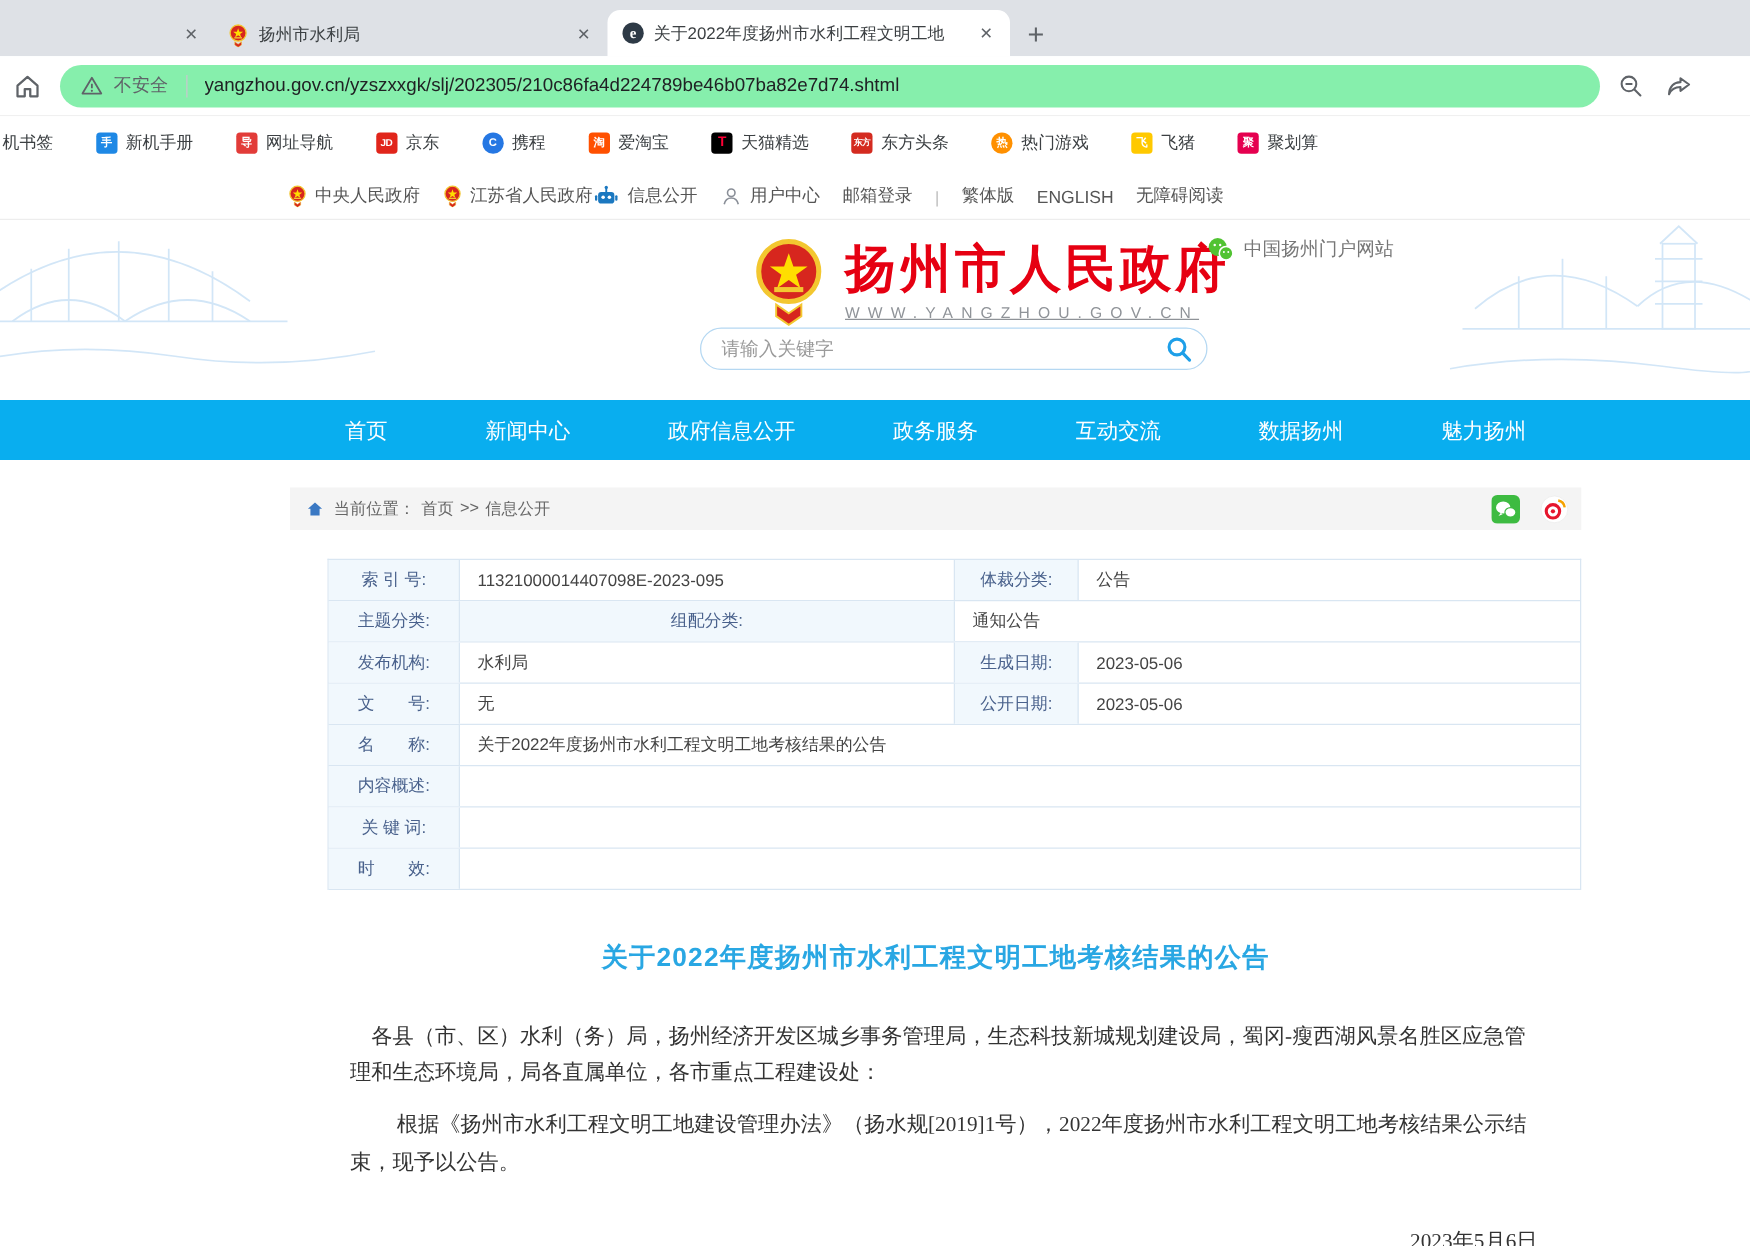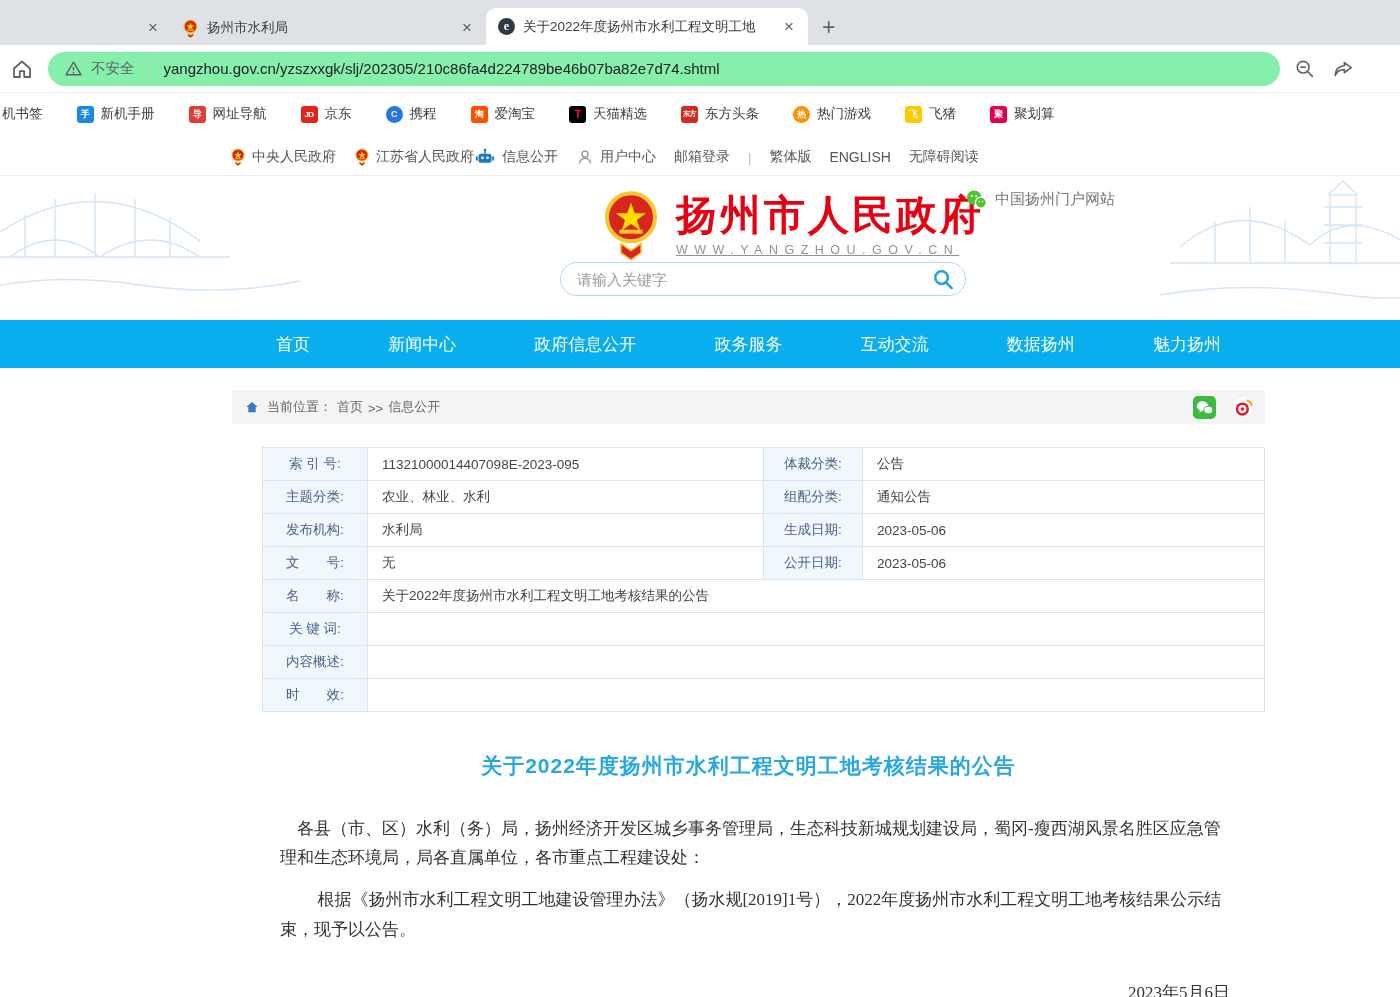--- a/index.html
+++ b/index.html
@@ -75,21 +75,21 @@
   .nav-inner { margin:0 135px 0 232px; padding:0 44px; height:100%; display:flex; align-items:center;
     justify-content:space-between; }
   .nav-item { color:#fff; font-size:17px; cursor:pointer; white-space:nowrap; }
 
   
   .page { position:absolute; top:368px; left:0; width:1400px; height:629px; background:#fff; }
   .container { width:1033px; margin-left:232px; }
 
   .breadcrumb { margin-top:22px; height:34px; background:#f4f4f4; display:flex; align-items:center;
     padding:0 10px 0 12px; color:#666; font-size:13px; }
-  .bc-text { display:flex; align-items:flex-end; gap:5px; margin-left:7px; }
+  .bc-text { display:flex; align-items:flex-start; gap:5px; margin-left:7px; }
   .bc-link { color:#666; cursor:pointer; }
   .bc-icons { margin-left:auto; display:flex; align-items:center; gap:16px; }
 
   .meta-table { margin:23px 0 0 30px; width:1003px; border:1px solid #d9e6f2; border-bottom:none; }
   .trow { display:grid; border-bottom:1px solid #d9e6f2; min-height:33px; }
   .trow.four { grid-template-columns:105px 396px 99px 403px; }
   .trow.two  { grid-template-columns:105px 898px; }
   .tlabel { background:#f1f8fd; color:#49618C; font-size:13.5px; display:flex; align-items:center;
     justify-content:center; border-right:1px solid #d9e6f2; white-space:pre; }
   .tvalue { color:#444; font-size:13.5px; display:flex; align-items:center; padding-left:14px;
@@ -386,46 +386,45 @@
 
     <div class="meta-table">
       <div class="trow four">
         <div class="tlabel">索 引 号:</div>
         <div class="tvalue">11321000014407098E-2023-095</div>
         <div class="tlabel">体裁分类:</div>
         <div class="tvalue">公告</div>
       </div>
       <div class="trow four">
         <div class="tlabel">主题分类:</div>
-        <div class="tvalue">农业、林业、水利</div>
         <div class="tlabel">组配分类:</div>
         <div class="tvalue">通知公告</div>
       </div>
       <div class="trow four">
         <div class="tlabel">发布机构:</div>
         <div class="tvalue">水利局</div>
         <div class="tlabel">生成日期:</div>
         <div class="tvalue">2023-05-06</div>
       </div>
       <div class="trow four">
         <div class="tlabel">文　　号:</div>
         <div class="tvalue">无</div>
         <div class="tlabel">公开日期:</div>
         <div class="tvalue">2023-05-06</div>
       </div>
       <div class="trow two">
         <div class="tlabel">名　　称:</div>
         <div class="tvalue">关于2022年度扬州市水利工程文明工地考核结果的公告</div>
       </div>
       <div class="trow two">
+        <div class="tlabel">内容概述:</div>
+        <div class="tvalue"></div>
+      </div>
+      <div class="trow two">
         <div class="tlabel">关 键 词:</div>
-        <div class="tvalue"></div>
-      </div>
-      <div class="trow two">
-        <div class="tlabel">内容概述:</div>
         <div class="tvalue"></div>
       </div>
       <div class="trow two">
         <div class="tlabel">时　　效:</div>
         <div class="tvalue"></div>
       </div>
     </div>
 
     <h1 class="art-title">关于2022年度扬州市水利工程文明工地考核结果的公告</h1>
 

